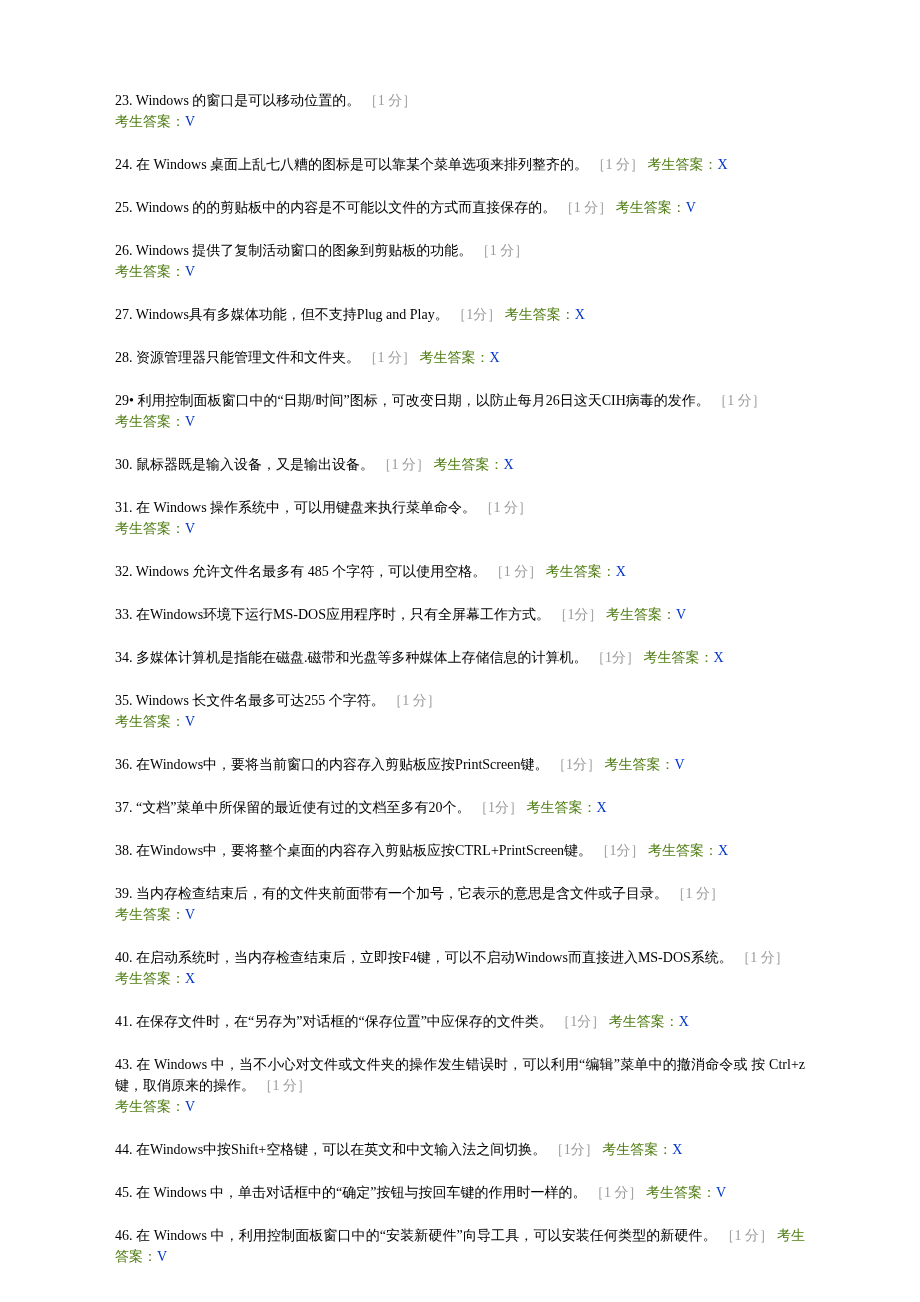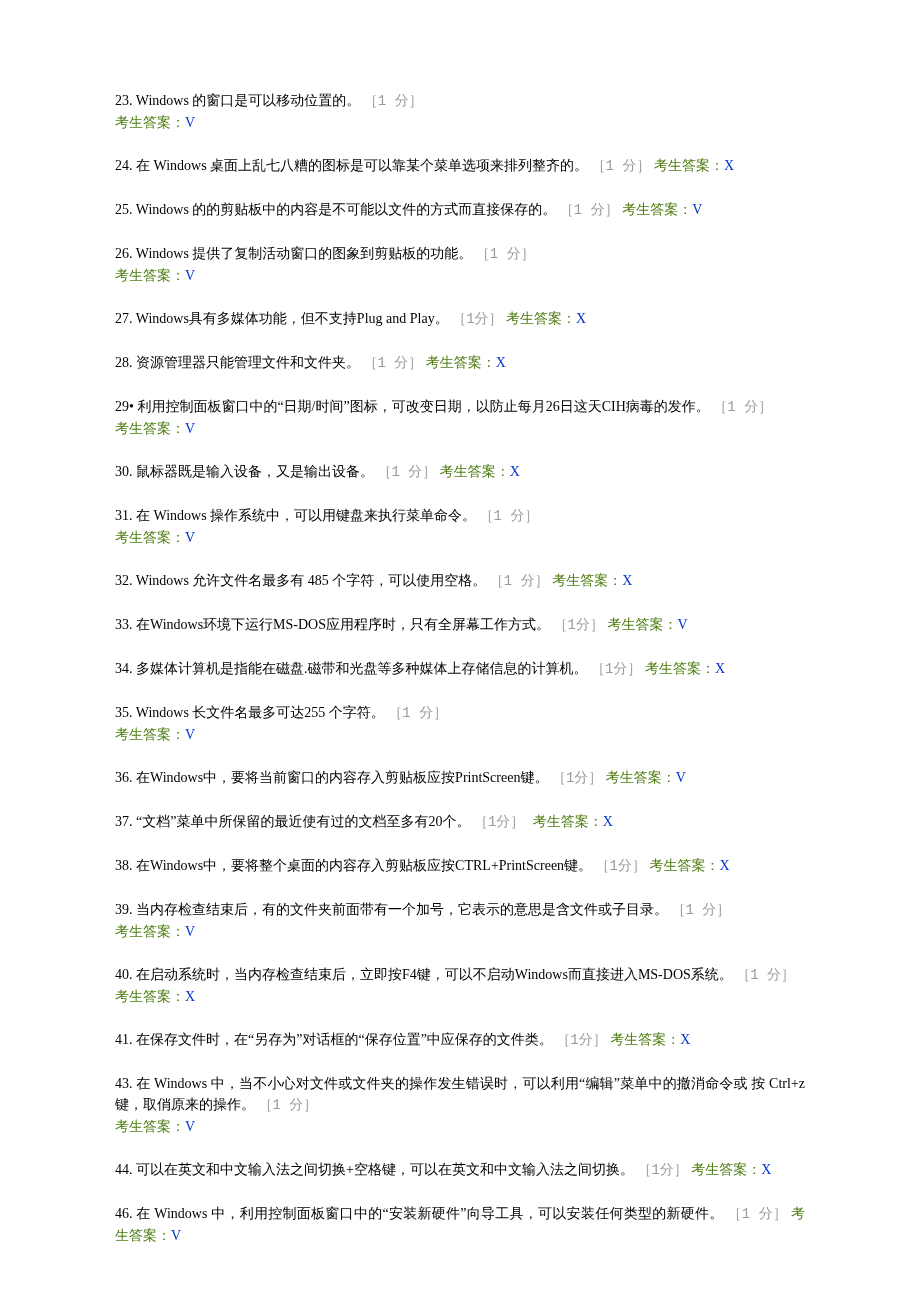--- a/index.html
+++ b/index.html
@@ -12,21 +12,20 @@
       line-height: 1.5;
       width: 920px;
       box-sizing: border-box;
     }
     .question {
       margin-bottom: 22px;
       text-align: justify;
     }
     .points {
       color: #999;
-      font-family: Liberation Mono, monospace;
     }
     .answer-val {
       color: #0033cc;
     }
     .answer-label {
       color: #4d7c0f;
     }
   </style>
 </head>
 <body>
@@ -45,15 +44,16 @@
     <div class="question"><span>33. </span><span>在Windows环境下运行MS-DOS应用程序时，只有全屏幕工作方式。</span> <span class="points">［1分］</span> <span class="answer-label">考生答案：</span><span class="answer-val">V</span></div>
     <div class="question"><span>34. </span><span>多媒体计算机是指能在磁盘.磁带和光盘等多种媒体上存储信息的计算机。</span> <span class="points">［1分］</span> <span class="answer-label">考生答案：</span><span class="answer-val">X</span></div>
     <div class="question"><span>35. </span><span>Windows 长文件名最多可达255 个字符。</span> <span class="points">［1 分］</span><br><span class="answer-label">考生答案：</span><span class="answer-val">V</span></div>
     <div class="question"><span>36. </span><span>在Windows中，要将当前窗口的内容存入剪贴板应按PrintScreen键。</span> <span class="points">［1分］</span> <span class="answer-label">考生答案：</span><span class="answer-val">V</span></div>
     <div class="question"><span>37. </span><span>“文档”菜单中所保留的最近使有过的文档至多有20个。</span> <span class="points"> ［1分］ </span> <span class="answer-label">考生答案：</span><span class="answer-val">X</span></div>
     <div class="question"><span>38. </span><span>在Windows中，要将整个桌面的内容存入剪贴板应按CTRL+PrintScreen键。</span> <span class="points">［1分］</span> <span class="answer-label">考生答案：</span><span class="answer-val">X</span></div>
     <div class="question"><span>39. </span><span>当内存检查结束后，有的文件夹前面带有一个加号，它表示的意思是含文件或子目录。</span> <span class="points">［1 分］</span><br><span class="answer-label">考生答案：</span><span class="answer-val">V</span></div>
     <div class="question"><span>40. </span><span>在启动系统时，当内存检查结束后，立即按F4键，可以不启动Windows而直接进入MS-DOS系统。</span> <span class="points">［1 分］</span><br><span class="answer-label">考生答案：</span><span class="answer-val">X</span></div>
     <div class="question"><span>41. </span><span>在保存文件时，在“另存为”对话框的“保存位置”中应保存的文件类。</span> <span class="points"> ［1分］</span> <span class="answer-label">考生答案：</span><span class="answer-val">X</span></div>
     <div class="question"><span>43. </span><span>在 Windows 中，当不小心对文件或文件夹的操作发生错误时，可以利用“编辑”菜单中的撤消命令或 按 Ctrl+z 键，取俏原来的操作。</span> <span class="points">［1 分］</span><br><span class="answer-label">考生答案：</span><span class="answer-val">V</span></div>
-    <div class="question"><span>44. </span><span>可以在英文和中文输入法之间切换+空格键，可以在英文和中文输入法之间切换。</span> <span class="points">［1分］</span> <span class="answer-label">考生答案：</span><span class="answer-val">X</span></div>
+    <div class="question"><span>44. </span><span>在Windows中按Shift+空格键，可以在英文和中文输入法之间切换。</span> <span class="points">［1分］</span> <span class="answer-label">考生答案：</span><span class="answer-val">X</span></div>
+    <div class="question"><span>45. </span><span>在 Windows 中，单击对话框中的“确定”按钮与按回车键的作用时一样的。</span> <span class="points">［1 分］</span> <span class="answer-label">考生答案：</span><span class="answer-val">V</span></div>
     <div class="question"><span>46. </span><span>在 Windows 中，利用控制面板窗口中的“安装新硬件”向导工具，可以安装任何类型的新硬件。</span> <span class="points">［1 分］</span> <span class="answer-label">考生答案：</span><span class="answer-val">V</span></div>
   </div>
 
 </body></html>

